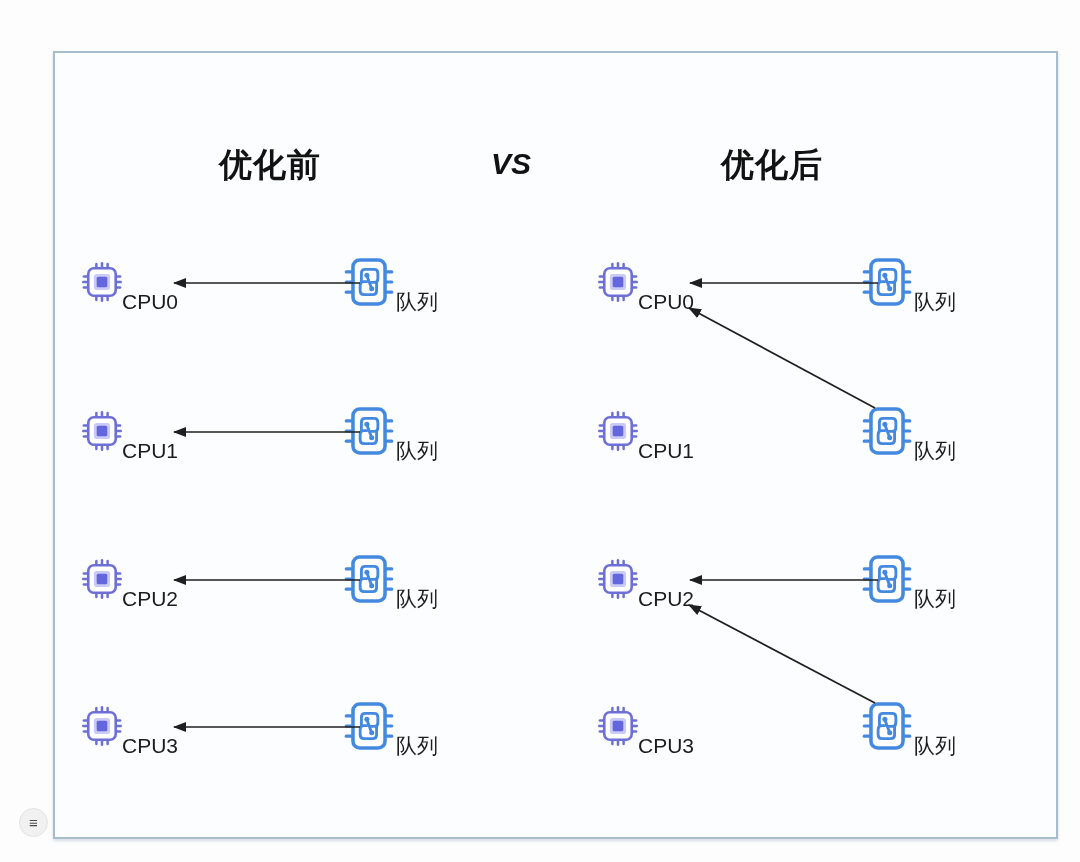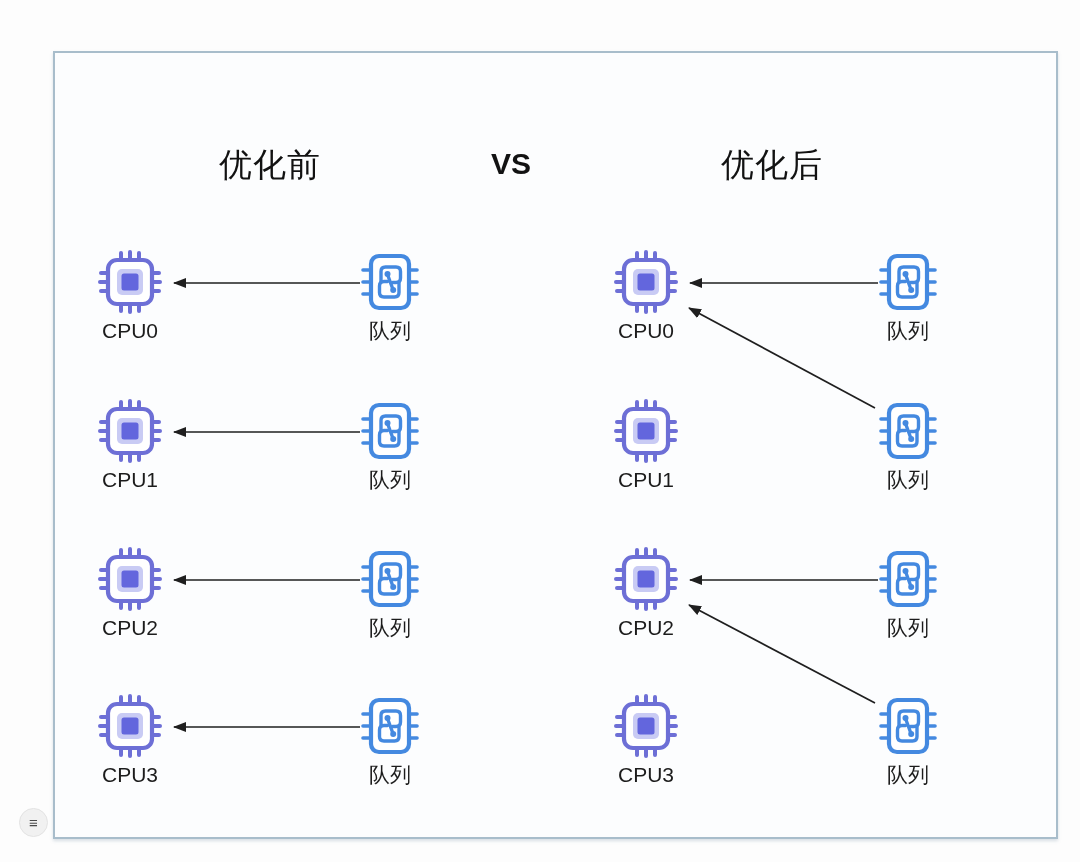--- a/index.html
+++ b/index.html
@@ -10,29 +10,29 @@
   }
   .panel{
     position:absolute;left:53px;top:51px;width:1005px;height:788px;
     box-sizing:border-box;
     border:2px solid var(--panel-border,#a8bdcb);
     background:var(--panel-bg,#fcfdfe);
     box-shadow:0 2px 3px rgba(150,170,185,.35);
   }
   .h-title{
     position:absolute;width:220px;text-align:center;
-    font-size:33px;font-weight:400;color:#121212;letter-spacing:1px;
+    font-size:33px;font-weight:700;color:#121212;letter-spacing:1px;
   }
   .h-vs{
     position:absolute;width:120px;text-align:center;
-    font-size:30px;font-weight:600;color:#121212;
+    font-size:30px;font-weight:600;color:#121212;font-style:italic;
   }
   .node{
     position:absolute;width:96px;
-    display:flex;flex-direction:column;align-items:center;
+    display:flex;flex-direction:row;align-items:flex-end;
   }
   .node .icon{display:block;}
   .nlabel{
     margin-top:5px;font-size:21px;color:var(--label-color,#1c1c1c);
     line-height:24px;white-space:nowrap;
   }
   .cpu-ic{color:var(--cpu-color,#6d6fd6);}
   .q-ic{color:var(--queue-color,#4489e0);}
   #arrows{position:absolute;left:0;top:0;pointer-events:none;}
   .menu-btn{

